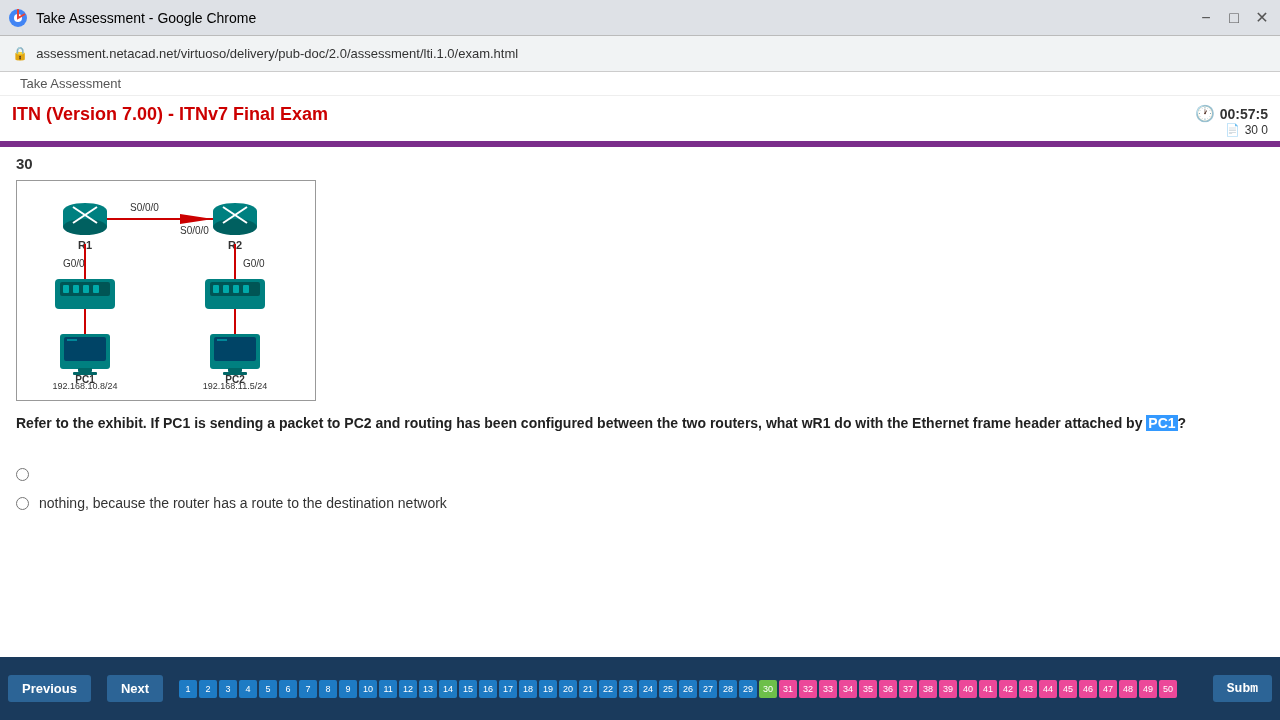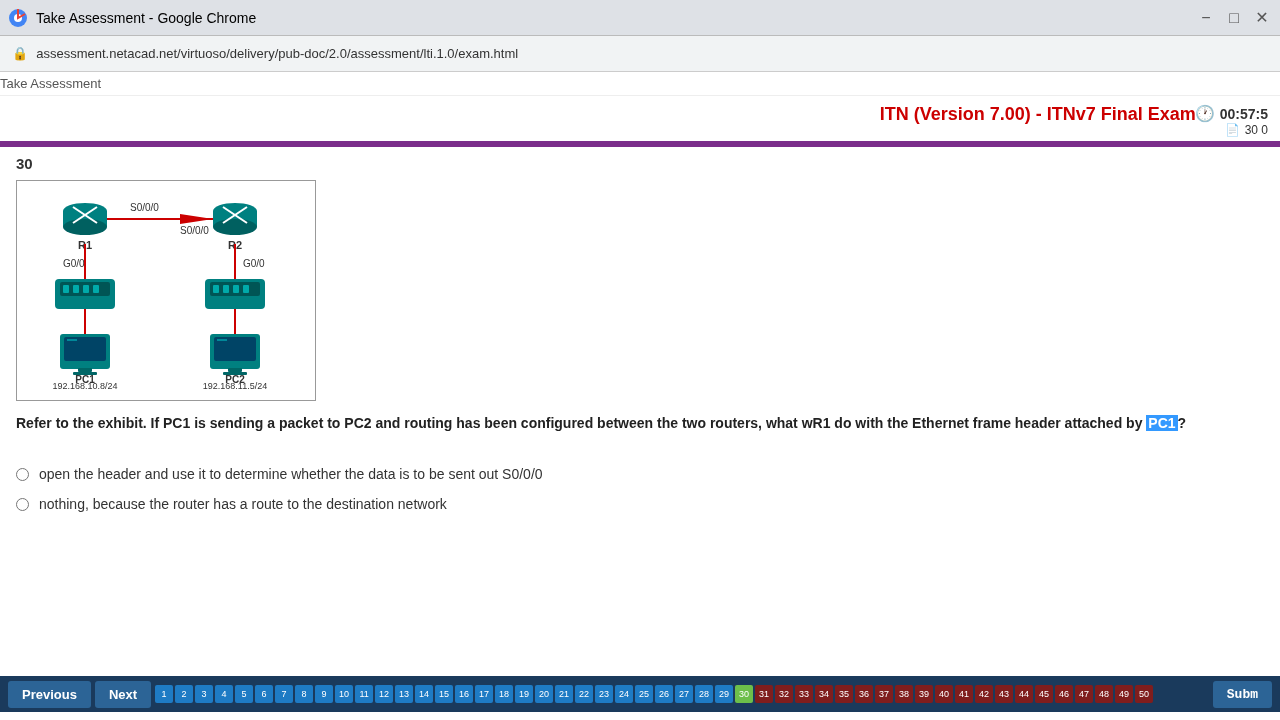--- a/index.html
+++ b/index.html
@@ -24,31 +24,31 @@
       display: flex;
       align-items: center;
       padding: 0 12px;
       border-bottom: 1px solid #ccc;
     }
     .lock-icon { margin-right: 8px; font-size: 13px; color: #555; }
     .address-text { font-size: 13px; color: #333; }
 
     
     .breadcrumb-bar {
-      padding: 4px 0;
+      padding: 4px 20px;
       font-size: 13px;
       color: #555;
       border-bottom: 1px solid #eee;
     }
 
     
     .page-header {
       padding: 8px 12px 4px 12px;
       display: flex;
-      justify-content: flex-end;
+      justify-content: space-between;
       align-items: flex-start;
     }
     .exam-title {
       color: #c00;
       font-size: 18px;
       font-weight: bold;
     }
     .timer-section {
       display: flex;
       flex-direction: column;
@@ -113,29 +113,29 @@
     }
     .answer-option input[type="radio"] {
       margin-top: 2px;
       cursor: pointer;
     }
     .answer-text { font-size: 14px; color: #333; }
 
     
     .bottom-nav {
       position: absolute;
-      bottom: 8px;
+      bottom: 0;
       left: 0;
       right: 0;
-      height: 36px;
+      height: 63px;
       background: #1a3a5c;
       display: flex;
       align-items: center;
       padding: 0 8px;
-      gap: 4px;
+      gap: 16px;
     }
     .nav-btn {
       padding: 6px 14px;
       font-size: 13px;
       font-weight: bold;
       border: none;
       border-radius: 3px;
       cursor: pointer;
     }
     .prev-btn { background: #2c6496; color: #fff; }
@@ -156,21 +156,21 @@
       border-radius: 2px;
       display: flex;
       align-items: center;
       justify-content: center;
       font-size: 9px;
       color: #fff;
       cursor: pointer;
     }
     .bubble-answered { background: #1e7bc4; }
     .bubble-current { background: #6dbf4a; }
-    .bubble-unanswered { background: #7f1d1d; }
+    .bubble-unanswered { background: #ec4899; }
   </style>
 </head>
 <body>
 
 <div class="browser-titlebar">
   <div class="browser-icon">
     <svg width="20" height="20" viewBox="0 0 20 20">
       <circle cx="10" cy="10" r="9" fill="#4285f4"></circle>
       <circle cx="10" cy="10" r="4" fill="#fff"></circle>
       <path d="M10 1 L10 10 L17 6" stroke="#ea4335" stroke-width="2" fill="none"></path>
@@ -289,21 +289,20 @@
 
   
   <div class="question-text">
     Refer to the exhibit. If PC1 is sending a packet to PC2 and routing has been configured between the two routers, what w<span>R1</span> do with the Ethernet
     frame header attached by <span class="highlight">PC1</span>?
   </div>
 
   
   <div class="answer-option">
     <input type="radio" name="answer" id="a1" style="">
-    <label for="a1" class="answer-text">open the header and use it to determine whether the data is to be sent out S0/0/0</label>
   </div>
 
   <div class="answer-option">
     <input type="radio" name="answer" id="a2" style="">
     <label for="a2" class="answer-text">nothing, because the router has a route to the destination network</label>
   </div>
 
 </div>
 
 <div class="bottom-nav">

